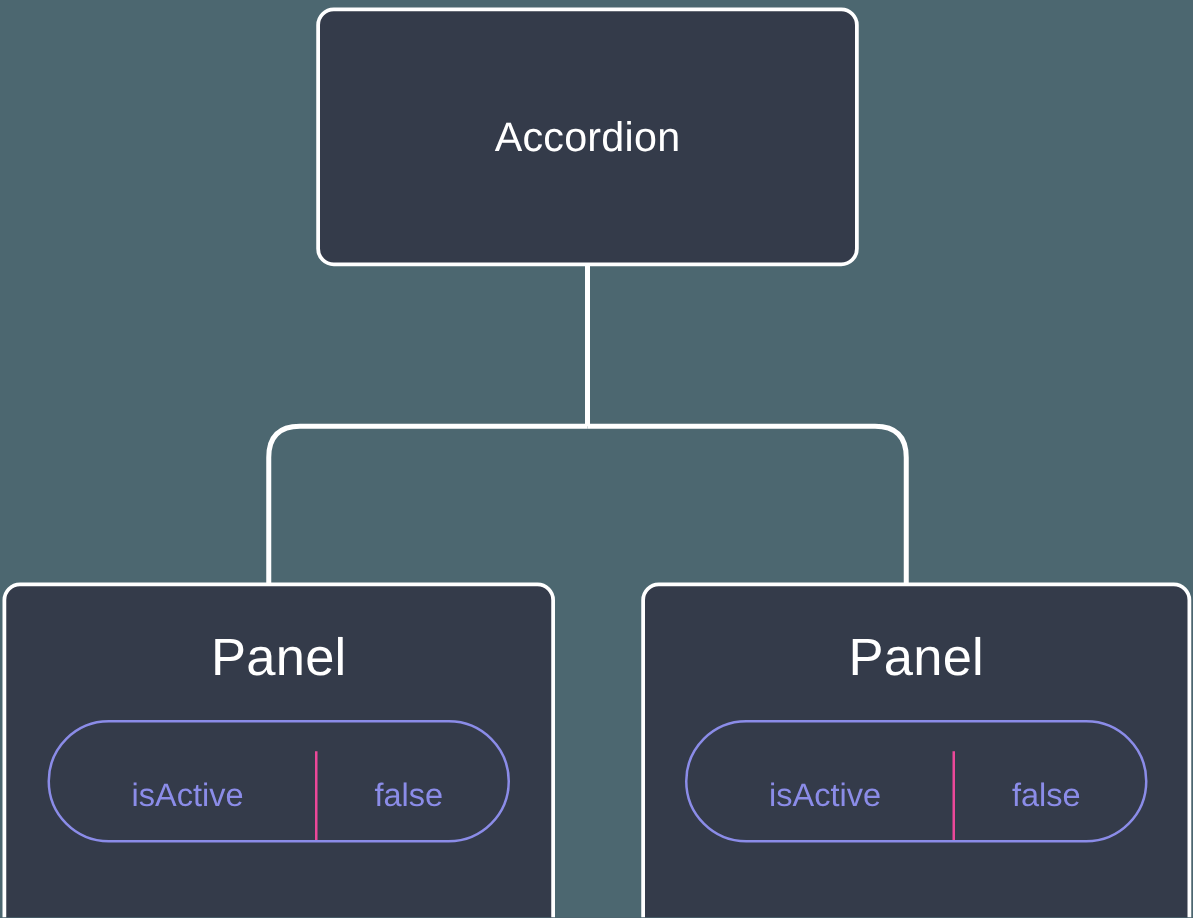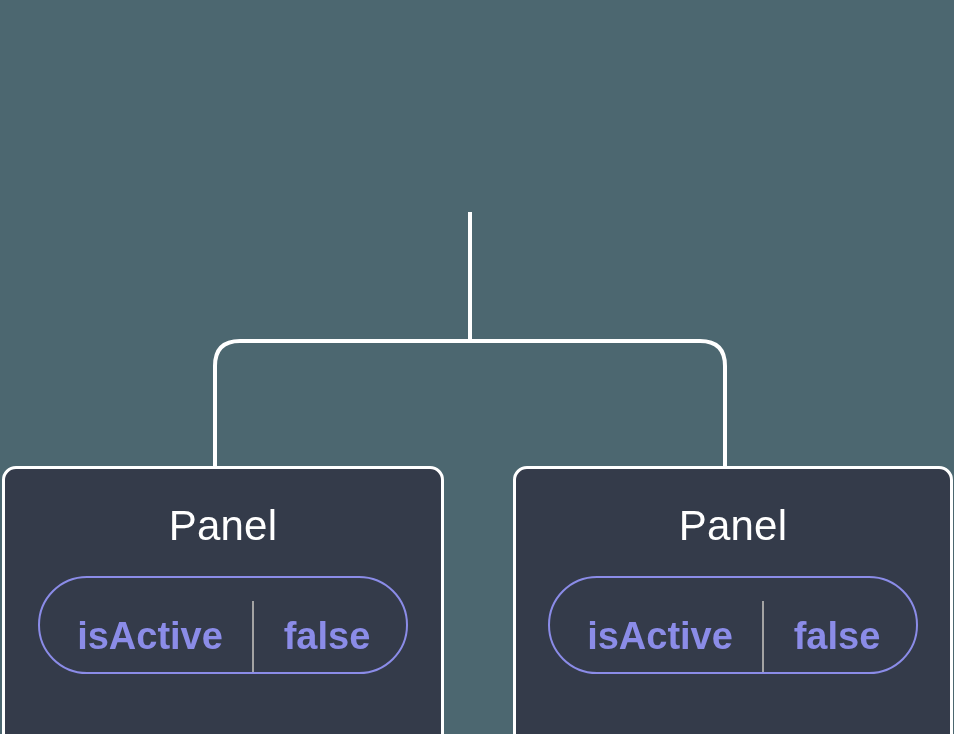--- a/index.html
+++ b/index.html
@@ -88,52 +88,55 @@
     background: transparent;
     box-sizing: border-box;
   }
 
   .pill-key,
   .pill-val {
     display: flex;
     align-items: center;
     justify-content: center;
     color: #8b8ce8;
-    font-size: 38px;
-    font-weight: 700;
+    font-size: 26px;
+    font-weight: 400;
     white-space: nowrap;
     box-sizing: border-box;
     margin-top: 23px;
   }
 
   .pill-key {
     width: 212px;
     padding-left: 8px;
   }
 
   .pill-val {
     width: 154px;
-    border-left: 2px solid #a3a3a3;
+    border-left: 2px solid #ec4899;
     padding-right: 6px;
   }
 </style>
 </head>
 <body>
 
 <div id="stage">
 
   <svg class="edges" viewBox="0 0 954 734" width="954" height="734" fill="none" xmlns="http://www.w3.org/2000/svg">
 
     <path d="M470 212 L470 341" stroke="#ffffff" stroke-width="4" stroke-linecap="butt"></path>
 
     <path d="M470 341 L240 341 Q215 341 215 366 L215 470" stroke="#ffffff" stroke-width="4" stroke-linecap="butt"></path>
 
     <path d="M470 341 L700 341 Q725 341 725 366 L725 470" stroke="#ffffff" stroke-width="4" stroke-linecap="butt"></path>
   </svg>
 
+  <div class="node node-root">
+    <div class="node-title">Accordion</div>
+  </div>
 
   <div class="node node-leaf-left">
     <div class="node-title">Panel</div>
     <div class="state-pill">
       <div class="pill-key">isActive</div>
       <div class="pill-val">false</div>
     </div>
   </div>
 
   <div class="node node-leaf-right">

